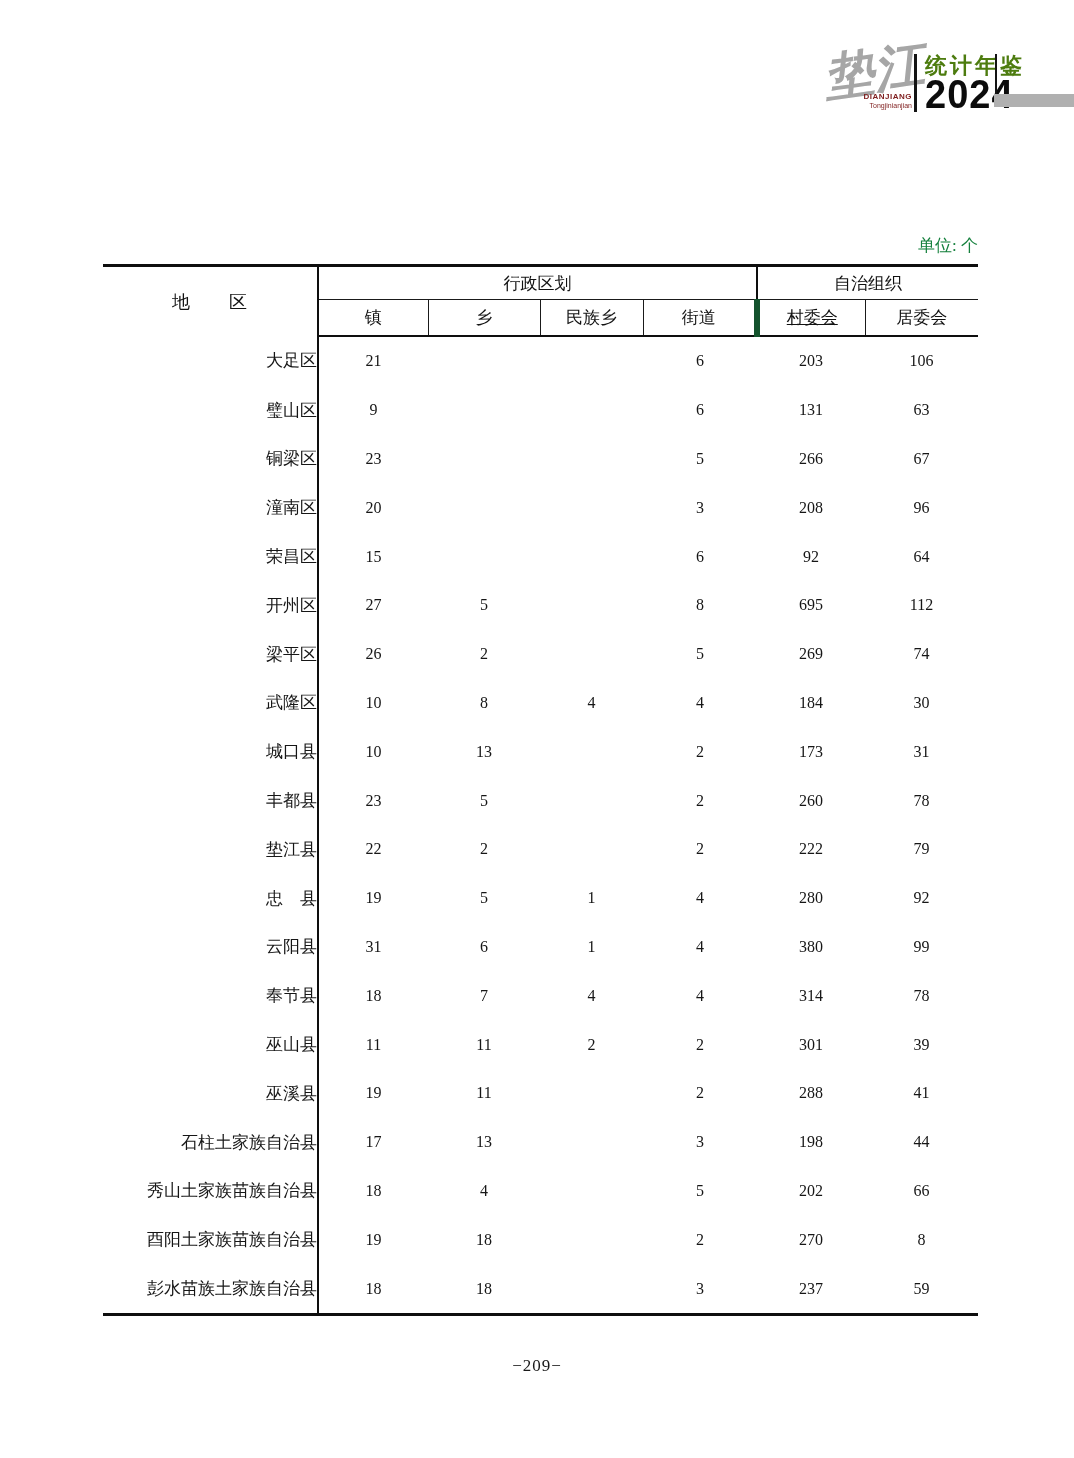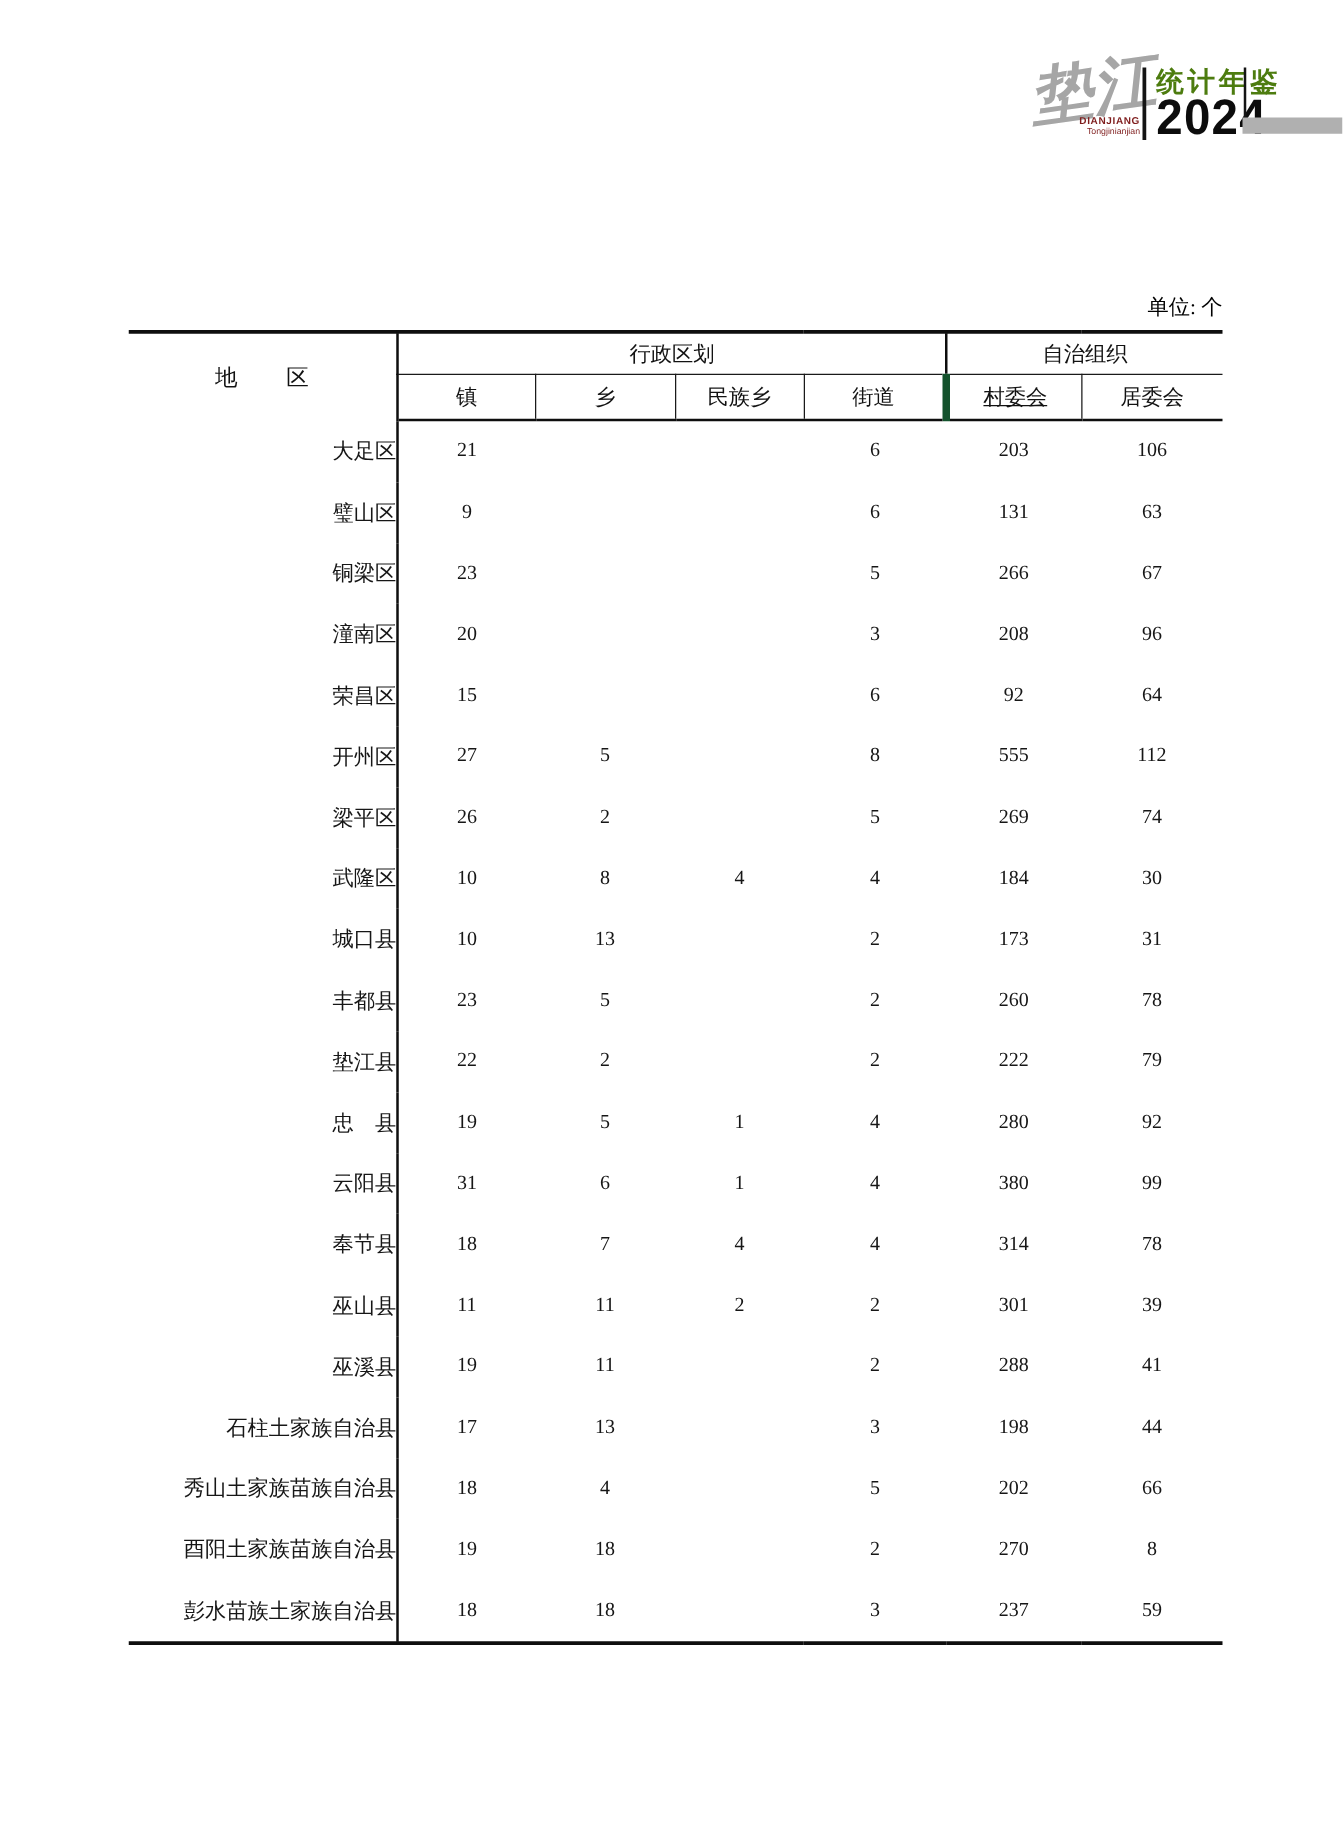--- a/index.html
+++ b/index.html
@@ -44,21 +44,21 @@
 
   
   .doc-title{
     position:absolute;left:100px;top:189px;
     font-family:"Liberation Sans","DejaVu Sans",sans-serif;
     font-size:22px;font-weight:bold;color:#0d0d0d;letter-spacing:1px;
     white-space:pre;
   }
   .unit-note{
     position:absolute;right:96px;top:234px;
-    font-size:17px;color:#000000;white-space:pre;
+    font-size:17px;color:#15803d;white-space:pre;
   }
 
   
   .tbl-wrap{position:absolute;left:103px;top:264px;width:875px;}
   table.yearbook{
     width:875px;border-collapse:collapse;table-layout:fixed;
     border-top:3px solid #0e0e0e;border-bottom:3px solid #0e0e0e;
   }
   col.c-region{width:215px;}
   col.c-zhen{width:110px;}
@@ -194,21 +194,21 @@
             <td class="num">6</td>
             <td class="num">92</td>
             <td class="num">64</td>
           </tr>
           <tr>
             <td class="region">开州区</td>
             <td class="num">27</td>
             <td class="num">5</td>
             <td class="num"></td>
             <td class="num">8</td>
-            <td class="num">555</td>
+            <td class="num">695</td>
             <td class="num">112</td>
           </tr>
           <tr>
             <td class="region">梁平区</td>
             <td class="num">26</td>
             <td class="num">2</td>
             <td class="num"></td>
             <td class="num">5</td>
             <td class="num">269</td>
             <td class="num">74</td>
@@ -327,14 +327,15 @@
             <td class="num">18</td>
             <td class="num"></td>
             <td class="num">3</td>
             <td class="num">237</td>
             <td class="num">59</td>
           </tr>
         </tbody>
     </table>
   </div>
 
+  <div class="page-number">−209−</div>
 
 </div>
 
 </body></html>

